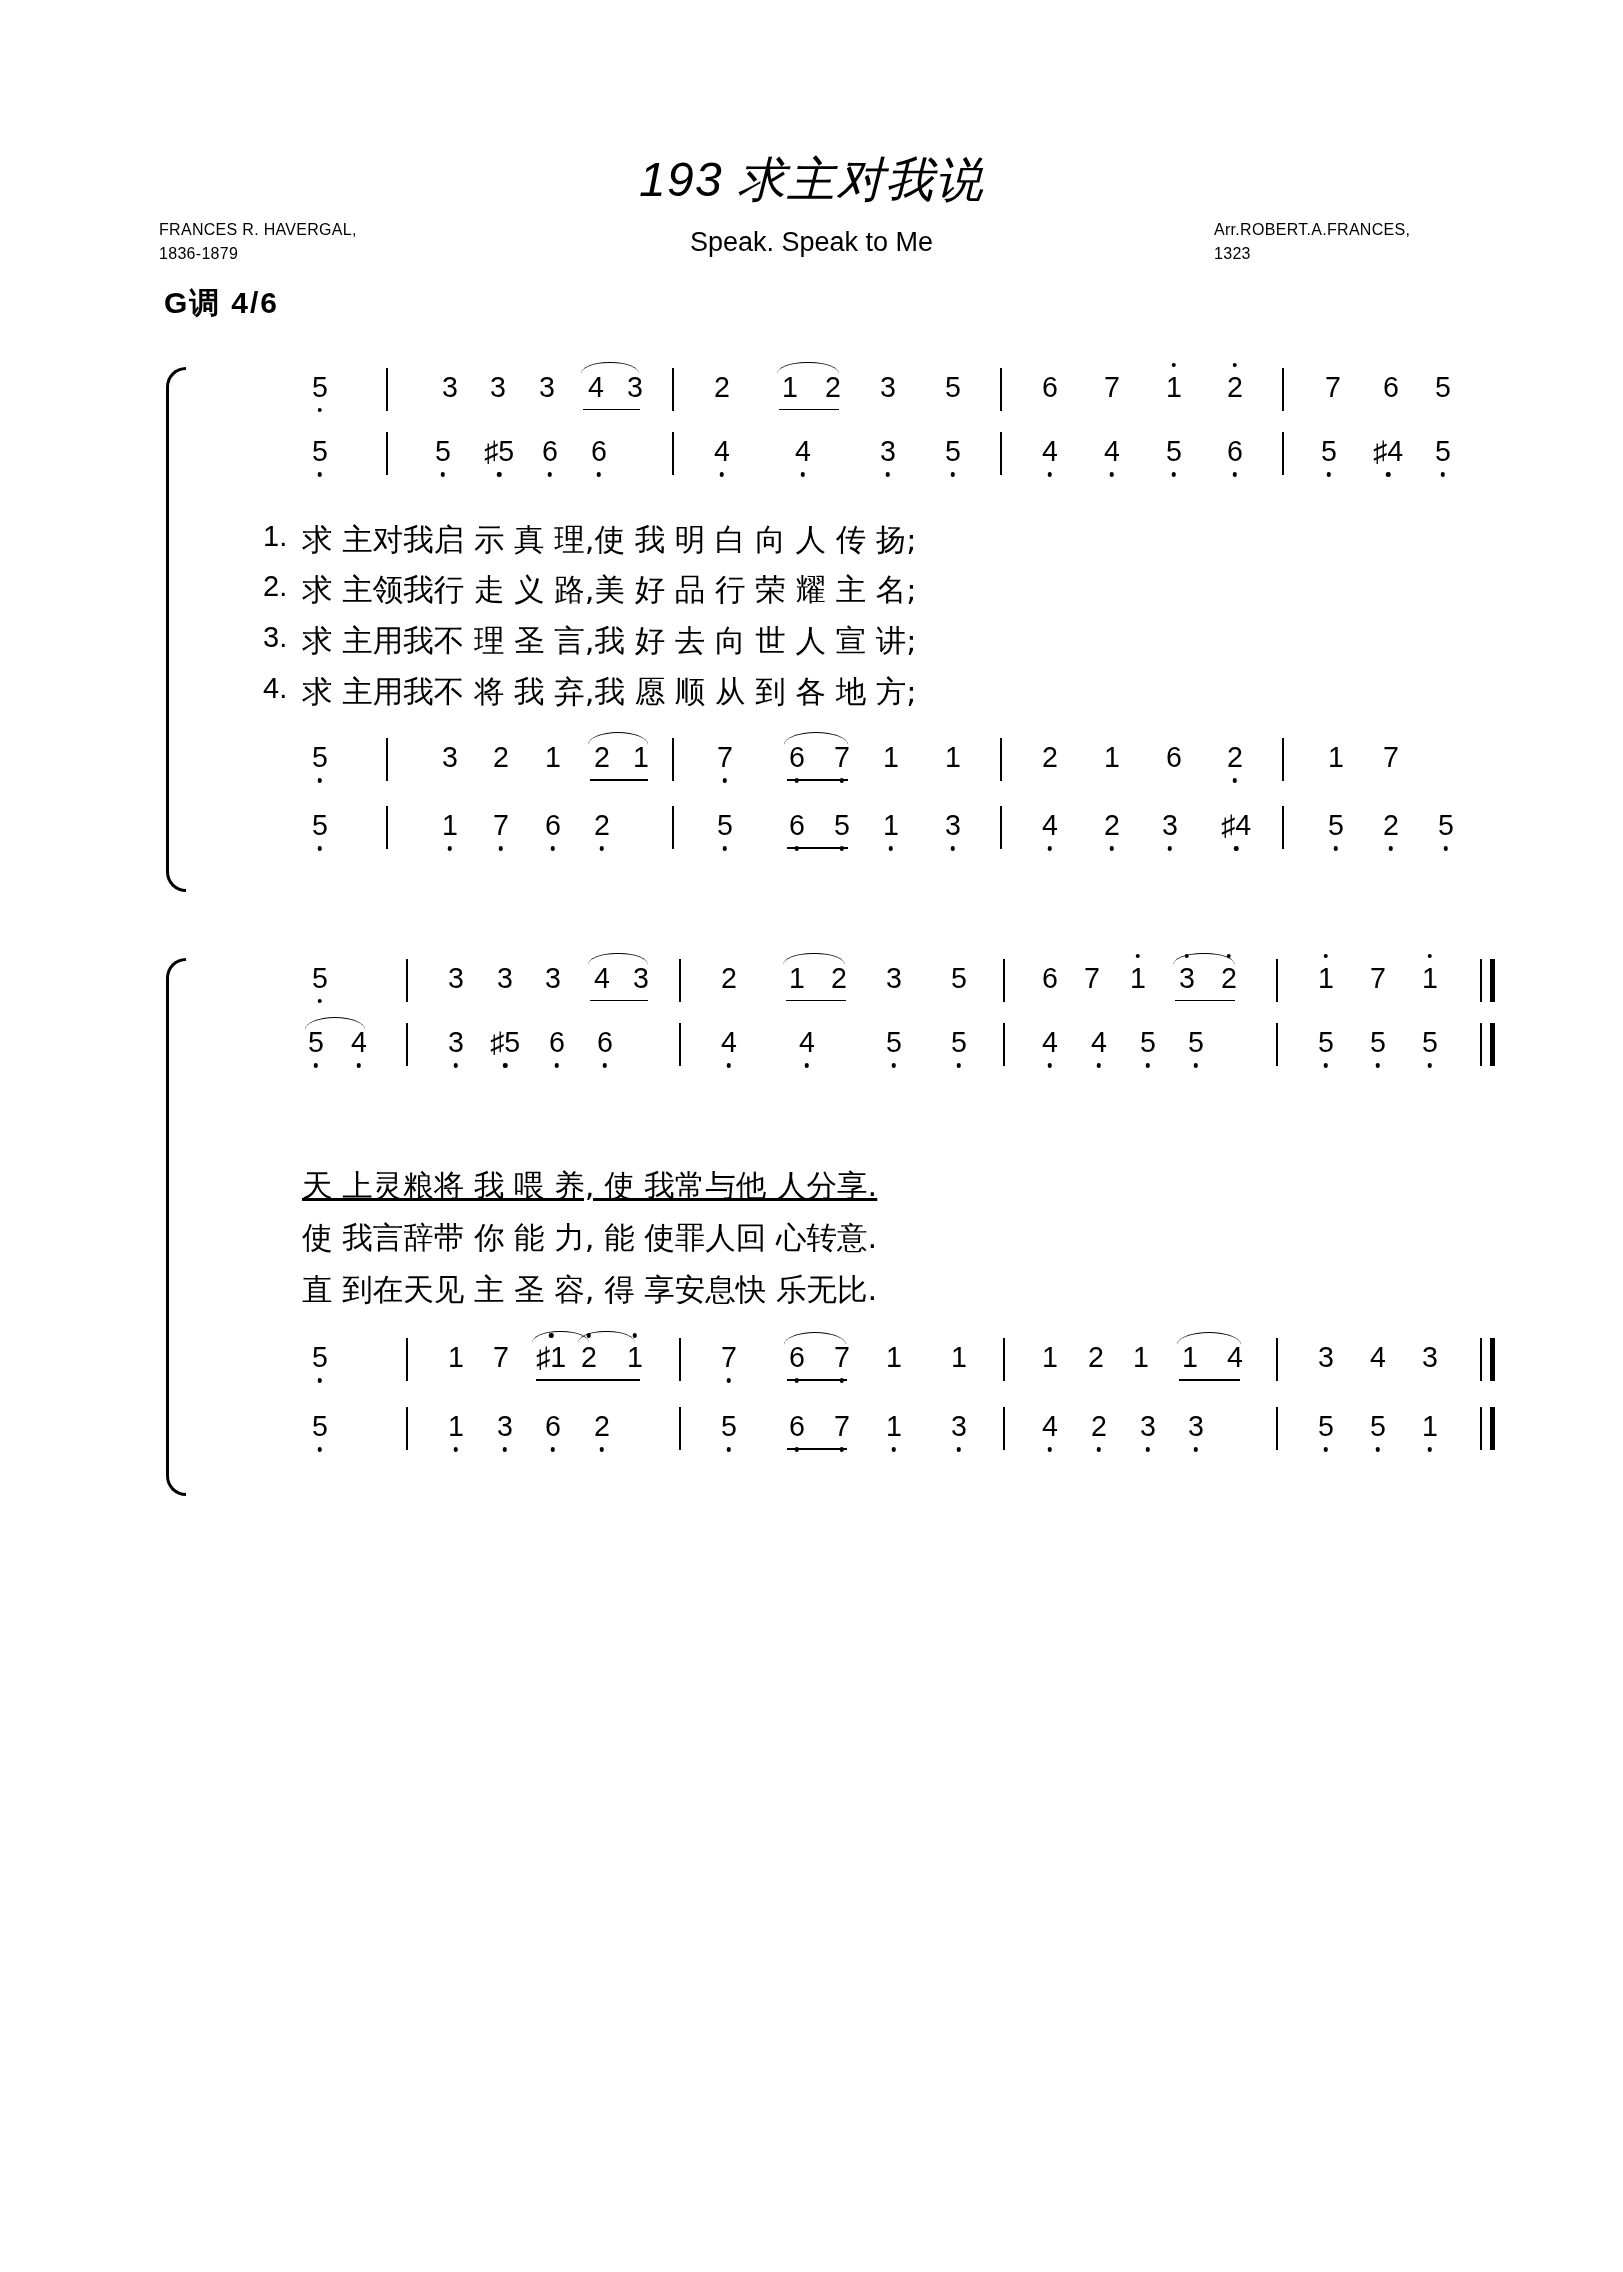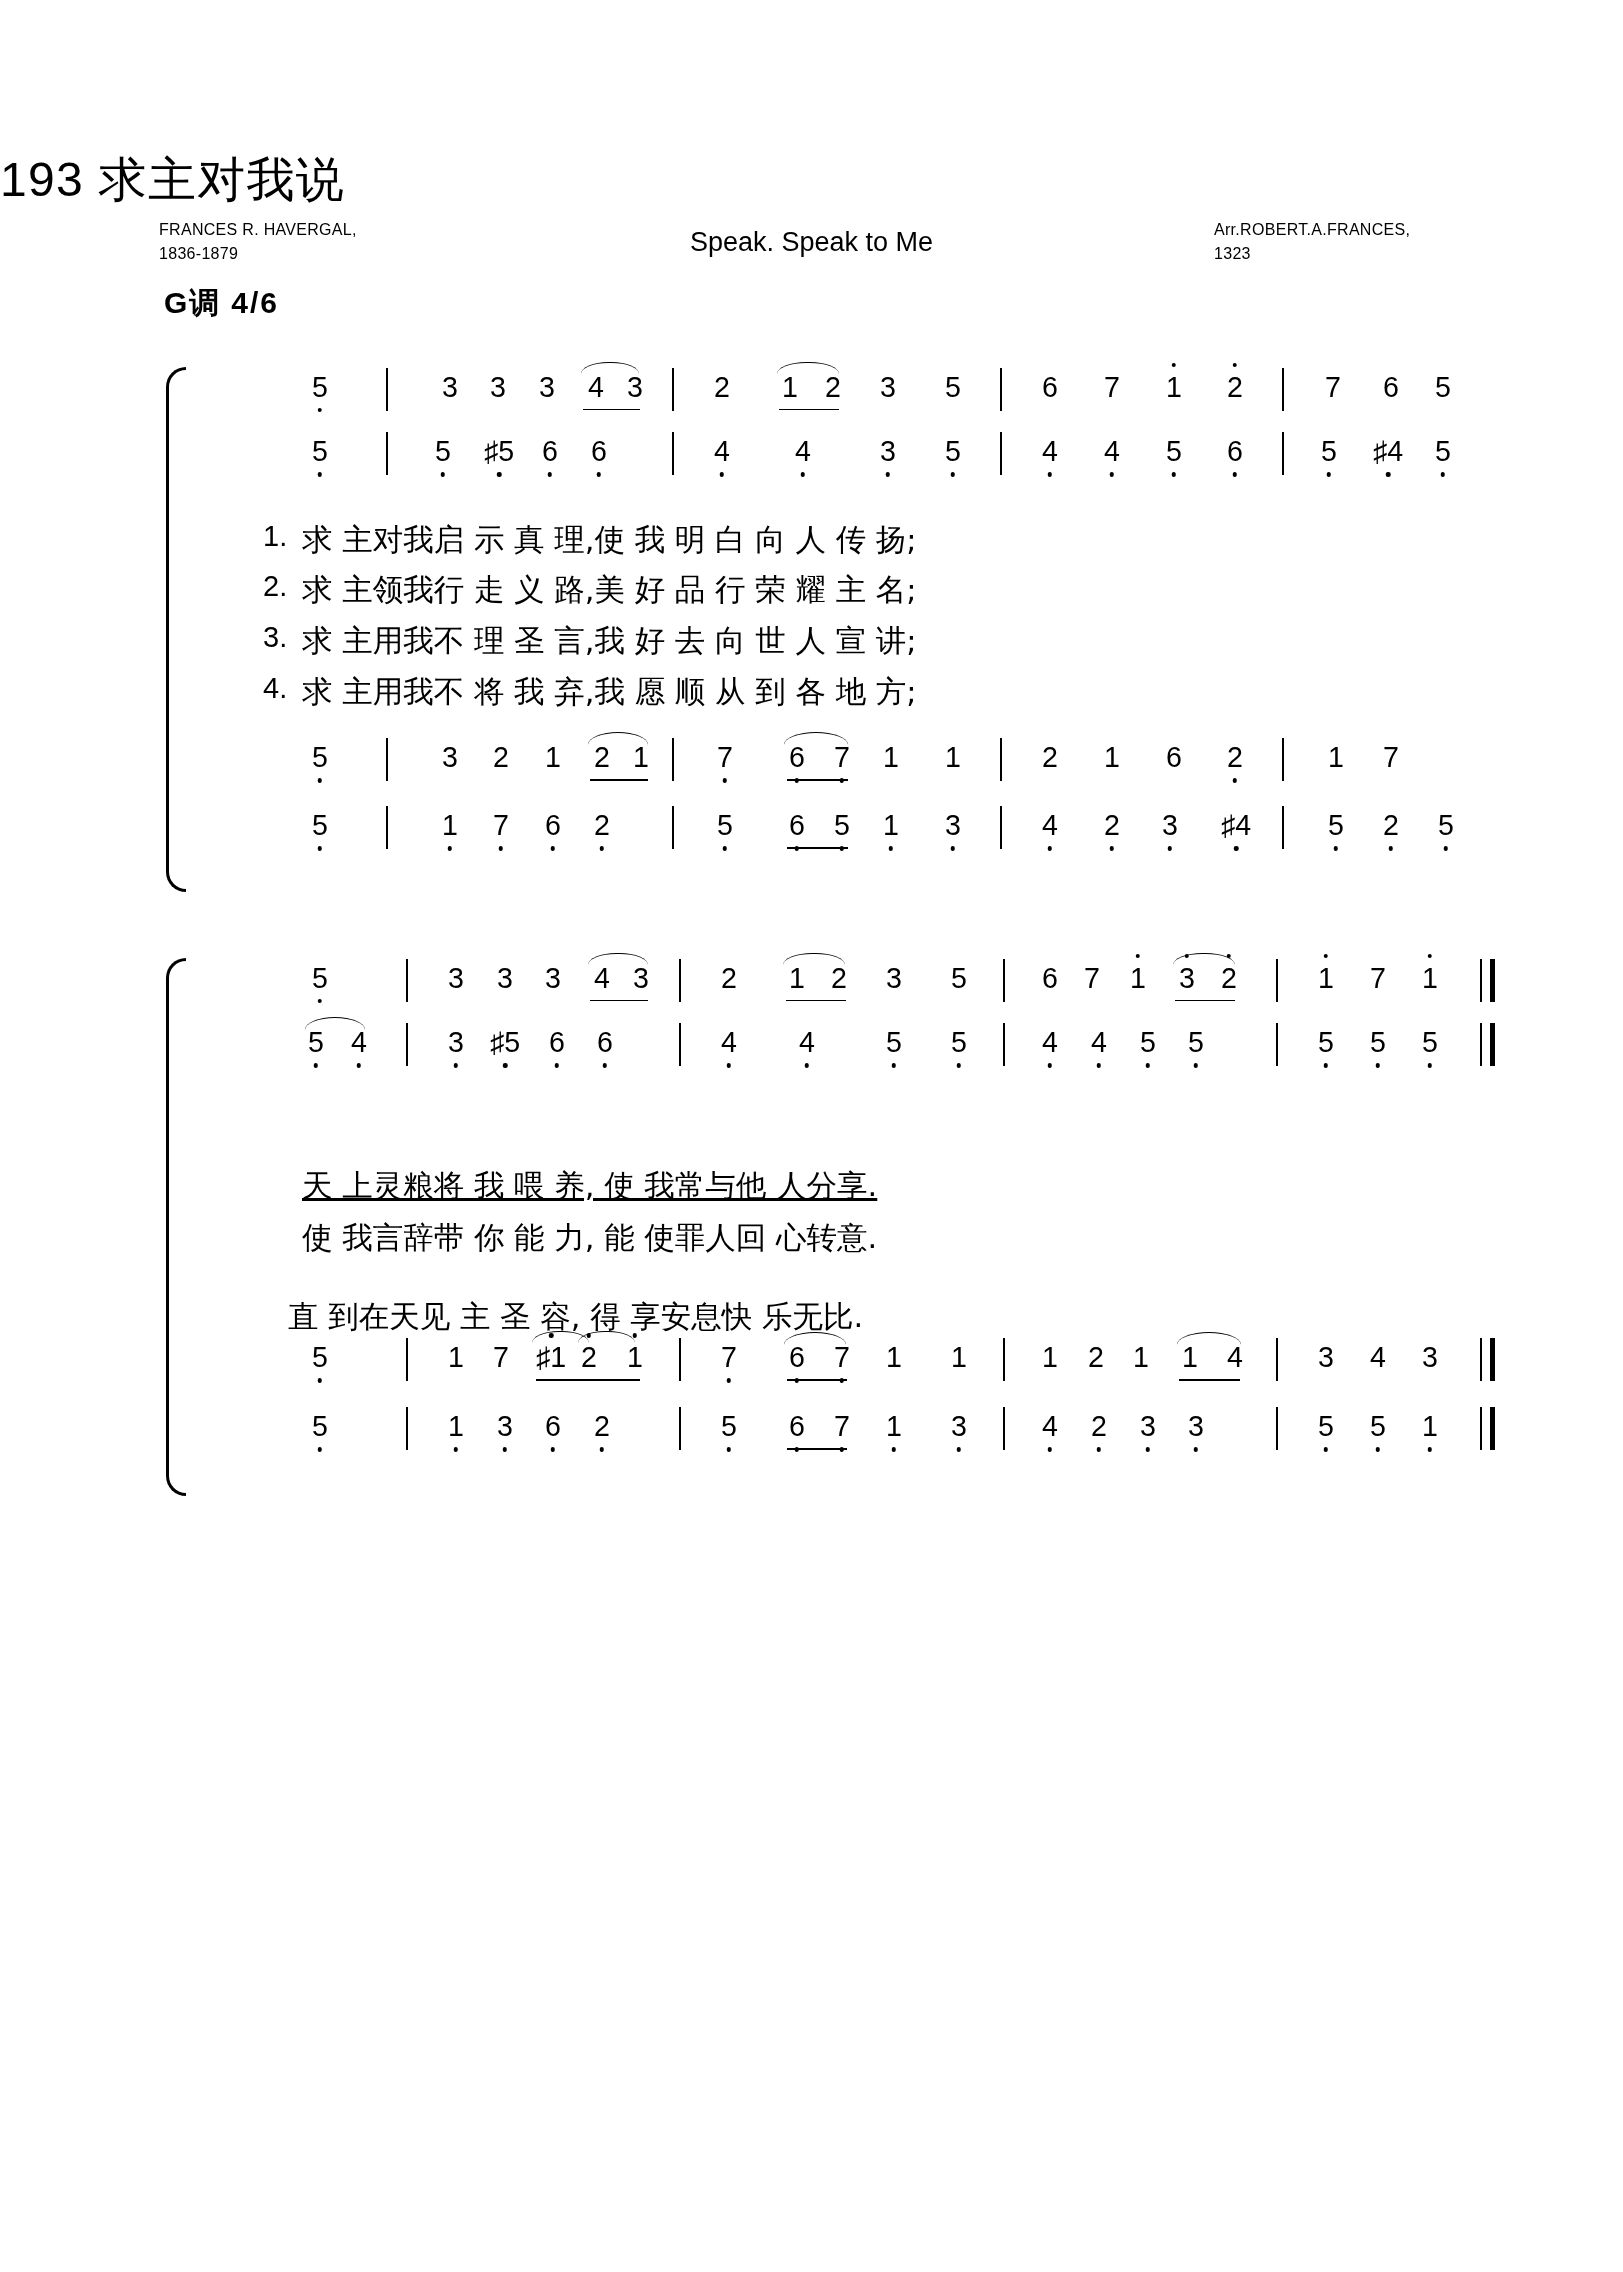--- a/index.html
+++ b/index.html
@@ -20,24 +20,25 @@
     width: 1623px;
     height: 2273px;
   }
 
   
   .title {
     position: absolute;
     top: 148px;
     left: 0;
     width: 1623px;
-    text-align: left;
+    text-align: center;
     font-size: 48px;
     font-weight: 400;
     letter-spacing: 1.3px;
+    font-style: italic;
   }
   .subtitle {
     position: absolute;
     top: 227px;
     left: 0;
     width: 1623px;
     text-align: center;
     font-size: 27px;
   }
   .credit-left {
@@ -378,21 +379,21 @@
       <span class="endbar" style="left:1490px; top:-2.6px; width:5.2px; height:43px;"></span>
     </div>
 
     <div class="lyricline" style="top:224px;">
       <span class="lyr" style="left:302px;text-decoration:underline;">天    上灵粮将    我  喂    养, 使   我常与他    人分享.</span>
     </div>
     <div class="lyricline" style="top:276px;">
       <span class="lyr" style="left:302px;">使    我言辞带    你  能    力, 能   使罪人回    心转意.</span>
     </div>
     <div class="lyricline" style="top:328px;">
-      <span class="lyr" style="left:288px;margin-top:27px;">直    到在天见    主  圣    容, 得   享安息快    乐无比.</span>
+      <span class="lyr" style="left:302px;">直    到在天见    主  圣    容, 得   享安息快    乐无比.</span>
     </div>
 
     <div class="row" style="top:399px;">
       <span class="cell" style="left:312px;"><span class="num dotlow">5</span></span>
       <span class="bar" style="left:406px; top:-2.6px; height:43px;"></span>
       <span class="cell" style="left:448px;"><span class="num">1</span></span>
       <span class="cell" style="left:493px;"><span class="num">7</span></span>
       <span class="cell" style="left:536px;"><span class="num dothigh">♯1</span></span>
       <span class="cell" style="left:581px;"><span class="num dothigh">2</span></span>
       <span class="cell" style="left:627px;"><span class="num dothigh">1</span></span>

